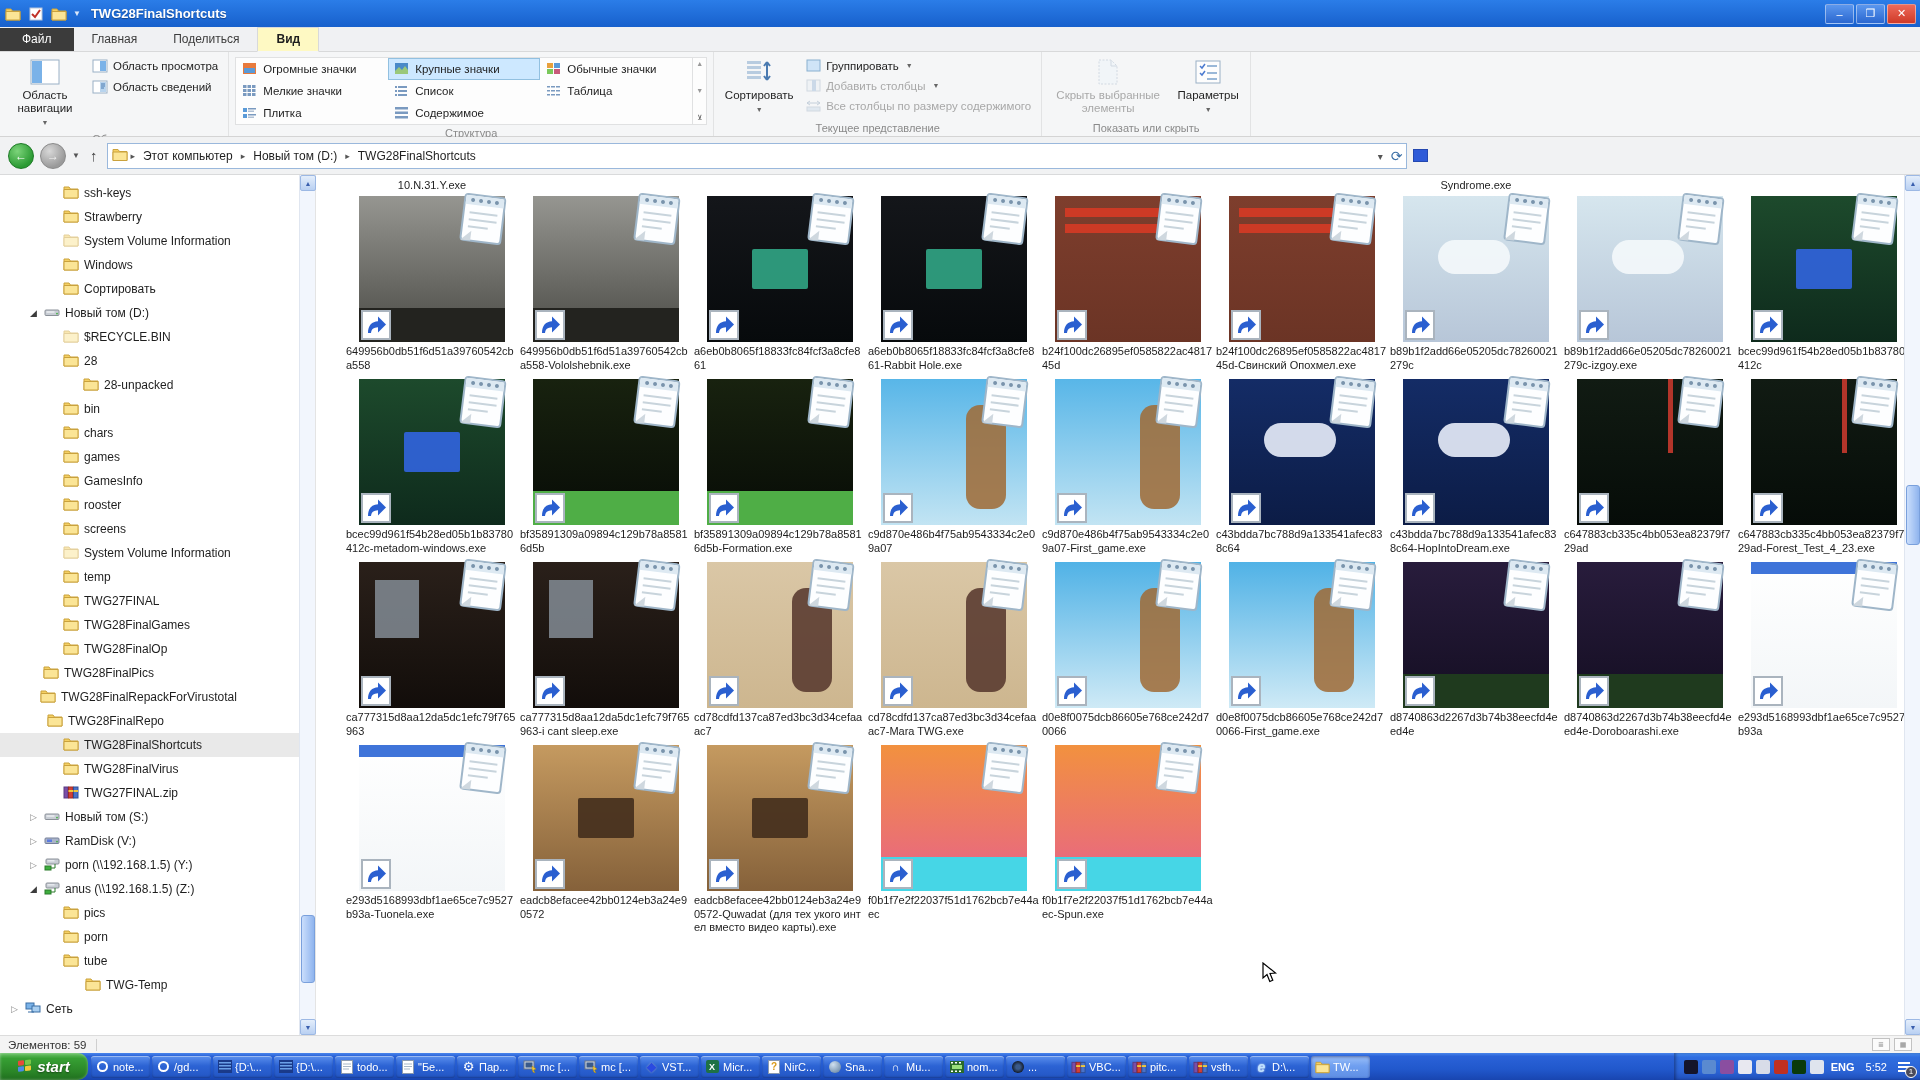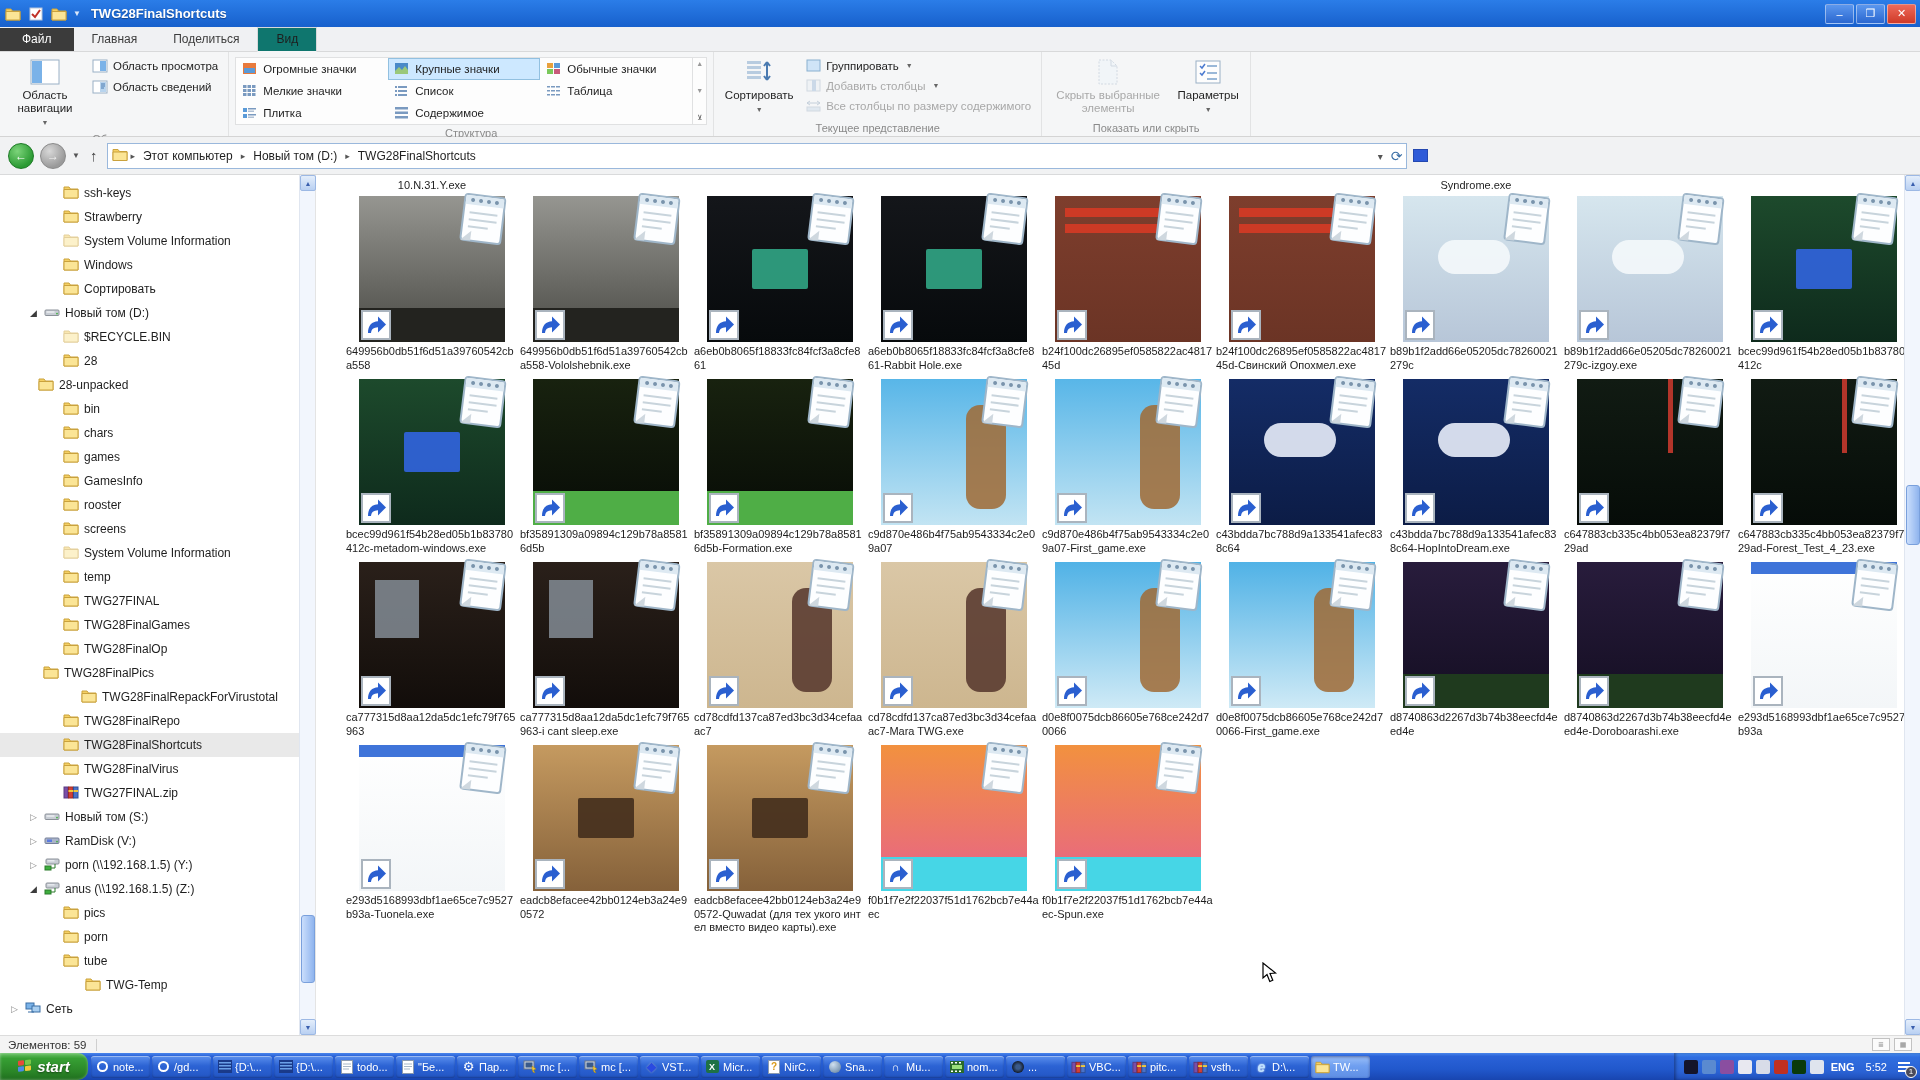--- a/index.html
+++ b/index.html
@@ -17,21 +17,21 @@
   .qat .qdrop { color:#dce8fa; font-size:8px; }
   .title-text { color:#fff; font-weight:bold; font-size:13px; text-shadow:0 1px 1px rgba(0,0,0,.35); }
   .wincontrols { margin-left:auto; display:flex; }
   .wbtn { width:29px; height:20px; margin-left:2px; display:flex; align-items:center; justify-content:center; color:#fff; font-size:11px; border:1px solid rgba(255,255,255,.45); background:linear-gradient(180deg,#5b97ee,#2a67d0); border-radius:2px; }
   .wbtn.close { background:linear-gradient(180deg,#ee6a5a,#cf3a28); }
 
   
   .tabrow { height:25px; background:#f0f1f3; display:flex; align-items:flex-end; border-bottom:1px solid #d8d9da; flex:none; }
   .tab { padding:4px 18px 5px; font-size:12px; color:#3c3c3c; }
   .tab.file { background:#3b3b3b; color:#fff; padding:4px 22px 5px; }
-  .tab.active { background:#0f766e; border:1px solid #d8d9da; border-bottom:1px solid #f5f6f7; margin-bottom:-1px; color:#1e1e1e; }
+  .tab.active { background:#fef9c3; border:1px solid #d8d9da; border-bottom:1px solid #f5f6f7; margin-bottom:-1px; color:#1e1e1e;font-weight:bold; }
 
   
   .ribbon { height:85px; background:#f5f6f7; border-bottom:1px solid #d4d4d4; display:flex; flex:none; }
   .rgroup { display:flex; flex-direction:column; border-right:1px solid #e2e3e4; padding:3px 6px 0; }
   .rgroup-label { text-align:center; color:#8a8a8a; font-size:11px; padding:2px 0 2px; margin-top:auto; }
   .rgroup-body { display:flex; align-items:flex-start; gap:4px; }
   .rbig { display:flex; flex-direction:column; align-items:center; width:78px; padding:2px 2px; text-align:center; line-height:13px; font-size:11.5px; }
   .rbig .ricon32 { width:34px; height:30px; display:flex; align-items:center; justify-content:center; margin-bottom:2px; }
   .rbig .drop { font-size:7px; color:#666; margin-top:1px; }
   .rbig.disabled, .rsmall.disabled { color:#a8a8a8; }
@@ -487,21 +487,21 @@
             <div class="titem" style="padding-left: 46px;">
               <span class="chev"></span>
               <span class="ticon">
                 <svg width="16" height="14" viewBox="0 0 16 14">
                   <path d="M1 2h5l1.5 2H15v9H1z" fill="#f5d063" stroke="#caa23d"></path>
                   <path d="M1 4.5h14V13H1z" fill="#fbe596" stroke="#caa23d"></path>
                 </svg>
               </span>
               <span class="tlabel">28</span>
             </div>
-            <div class="titem" style="padding-left: 21px;">
+            <div class="titem" style="padding-left: 66px;">
               <span class="chev"></span>
               <span class="ticon">
                 <svg width="16" height="14" viewBox="0 0 16 14">
                   <path d="M1 2h5l1.5 2H15v9H1z" fill="#f5d063" stroke="#caa23d"></path>
                   <path d="M1 4.5h14V13H1z" fill="#fbe596" stroke="#caa23d"></path>
                 </svg>
               </span>
               <span class="tlabel">28-unpacked</span>
             </div>
             <div class="titem" style="padding-left: 46px;">
@@ -617,31 +617,31 @@
             <div class="titem" style="padding-left: 26px;">
               <span class="chev"></span>
               <span class="ticon">
                 <svg width="16" height="14" viewBox="0 0 16 14">
                   <path d="M1 2h5l1.5 2H15v9H1z" fill="#f5d063" stroke="#caa23d"></path>
                   <path d="M1 4.5h14V13H1z" fill="#fbe596" stroke="#caa23d"></path>
                 </svg>
               </span>
               <span class="tlabel">TWG28FinalPics</span>
             </div>
-            <div class="titem" style="padding-left: 64px;">
+            <div class="titem" style="padding-left: 23px;">
               <span class="chev"></span>
               <span class="ticon">
                 <svg width="16" height="14" viewBox="0 0 16 14">
                   <path d="M1 2h5l1.5 2H15v9H1z" fill="#f5d063" stroke="#caa23d"></path>
                   <path d="M1 4.5h14V13H1z" fill="#fbe596" stroke="#caa23d"></path>
                 </svg>
               </span>
               <span class="tlabel">TWG28FinalRepackForVirustotal</span>
             </div>
-            <div class="titem" style="padding-left: 46px;">
+            <div class="titem" style="padding-left: 30px;">
               <span class="chev"></span>
               <span class="ticon">
                 <svg width="16" height="14" viewBox="0 0 16 14">
                   <path d="M1 2h5l1.5 2H15v9H1z" fill="#f5d063" stroke="#caa23d"></path>
                   <path d="M1 4.5h14V13H1z" fill="#fbe596" stroke="#caa23d"></path>
                 </svg>
               </span>
               <span class="tlabel">TWG28FinalRepo</span>
             </div>
             <div class="titem sel" style="padding-left: 46px;">

